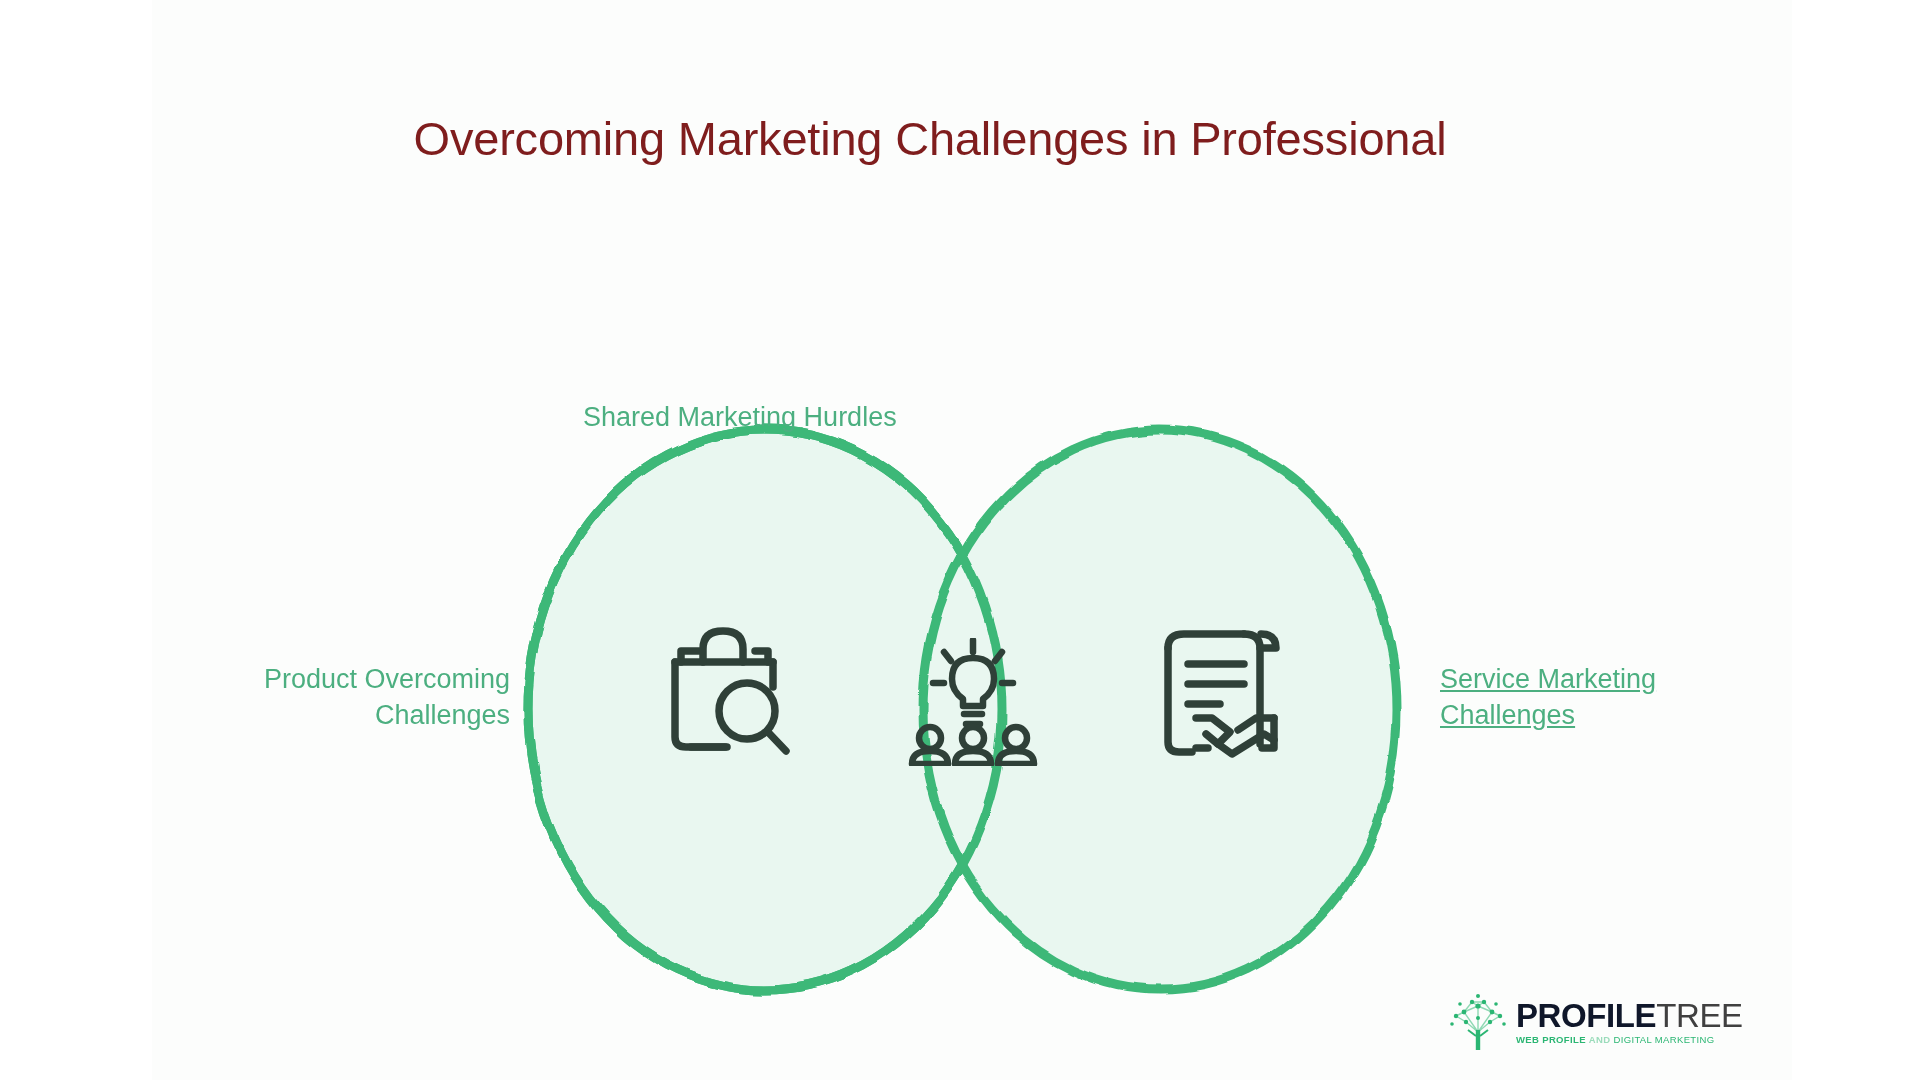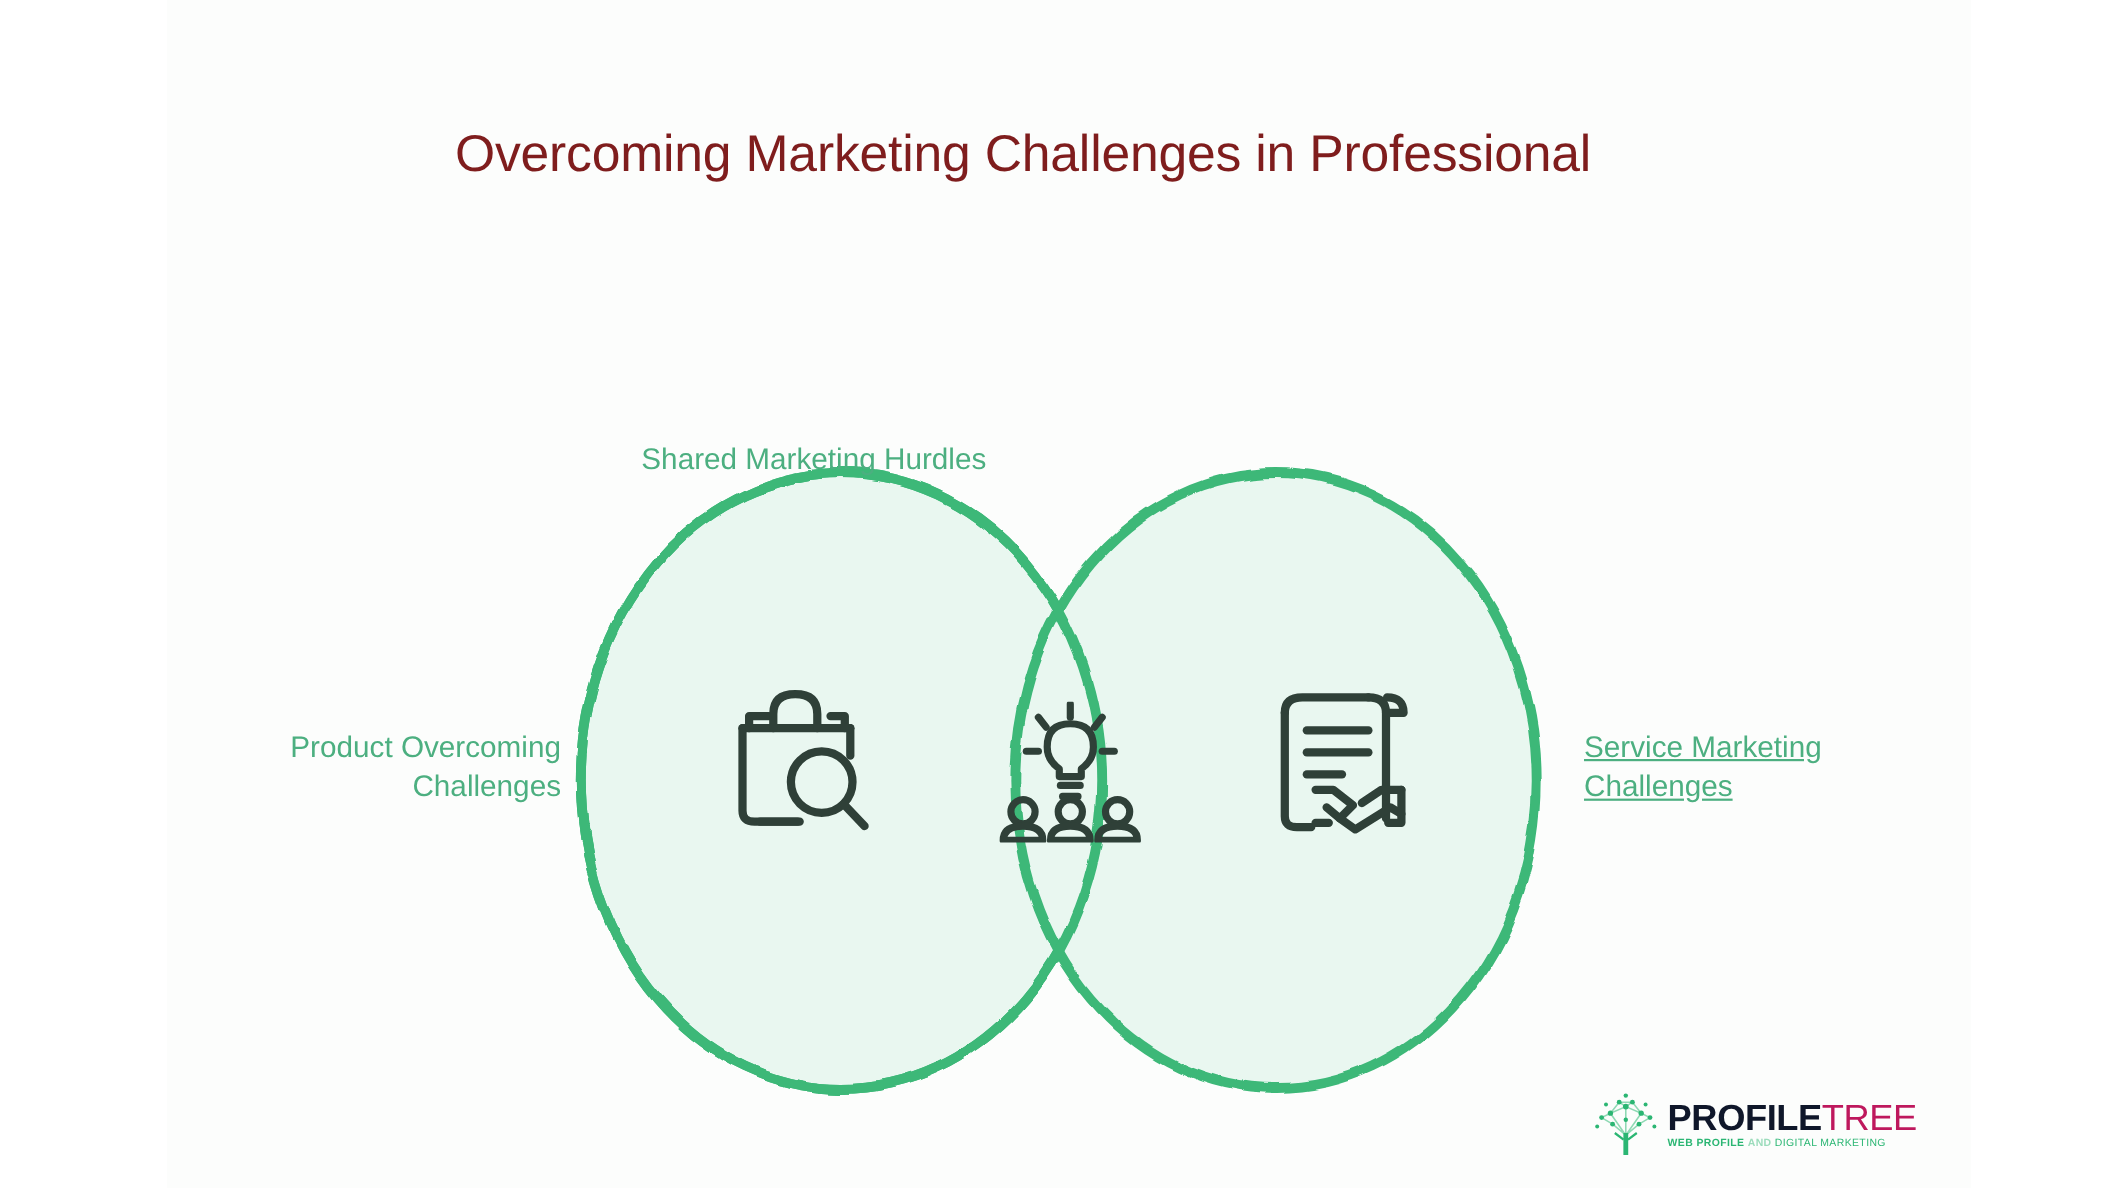--- a/index.html
+++ b/index.html
@@ -106,21 +106,21 @@
   #logo-mark { flex: 0 0 auto; }
   #logo-text { position: relative; top: 1px; }
   #logo-word {
     font-size: 33px;
     font-weight: 700;
     letter-spacing: -0.4px;
     line-height: 1;
     white-space: nowrap;
   }
   #logo-word .pt-bold  { color: #0f172a; }
-  #logo-word .pt-light { color: #be185d; font-weight: 400; }
+  #logo-word .pt-light { color: #404040; font-weight: 400; }
   #logo-tag {
     margin-top: 3px;
     font-size: 9.5px;
     letter-spacing: 0.35px;
     line-height: 1;
     white-space: nowrap;
   }
   #logo-tag .tag-a { color: #2bb673; font-weight: 700; }
   #logo-tag .tag-b { color: #9bdcbb; font-weight: 700; }
   #logo-tag .tag-c { color: #2bb673; font-weight: 400; }

